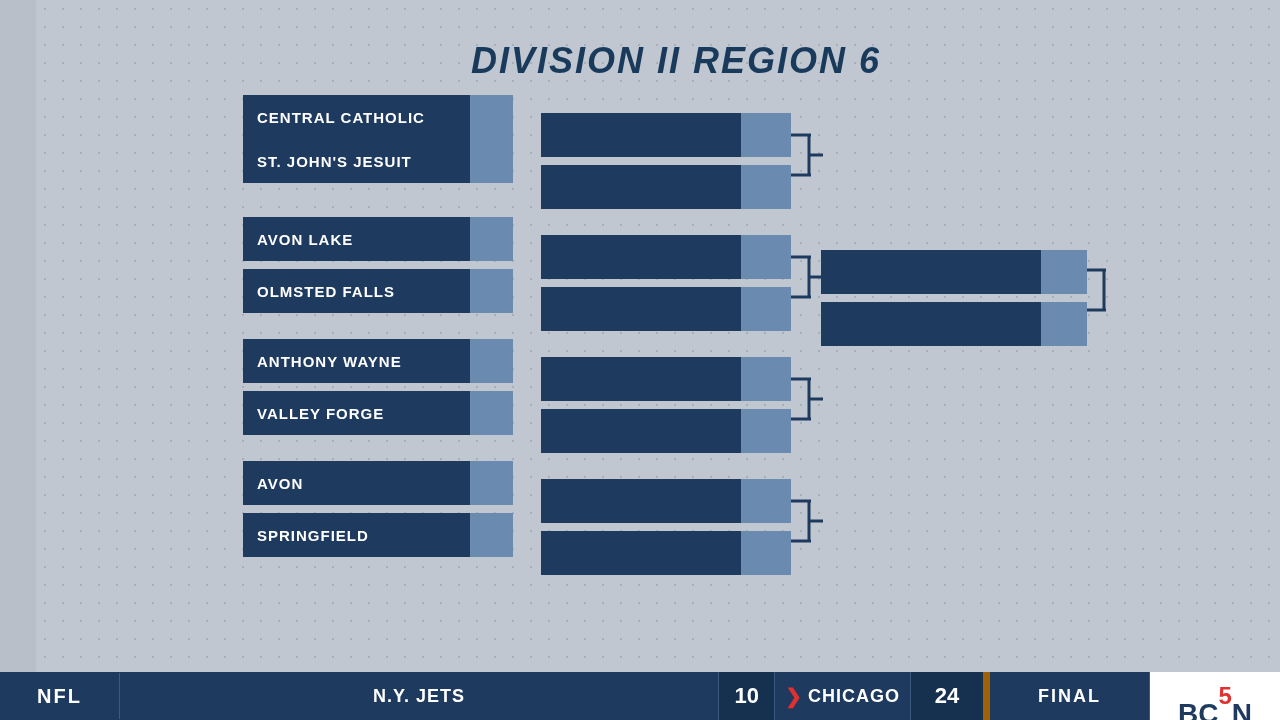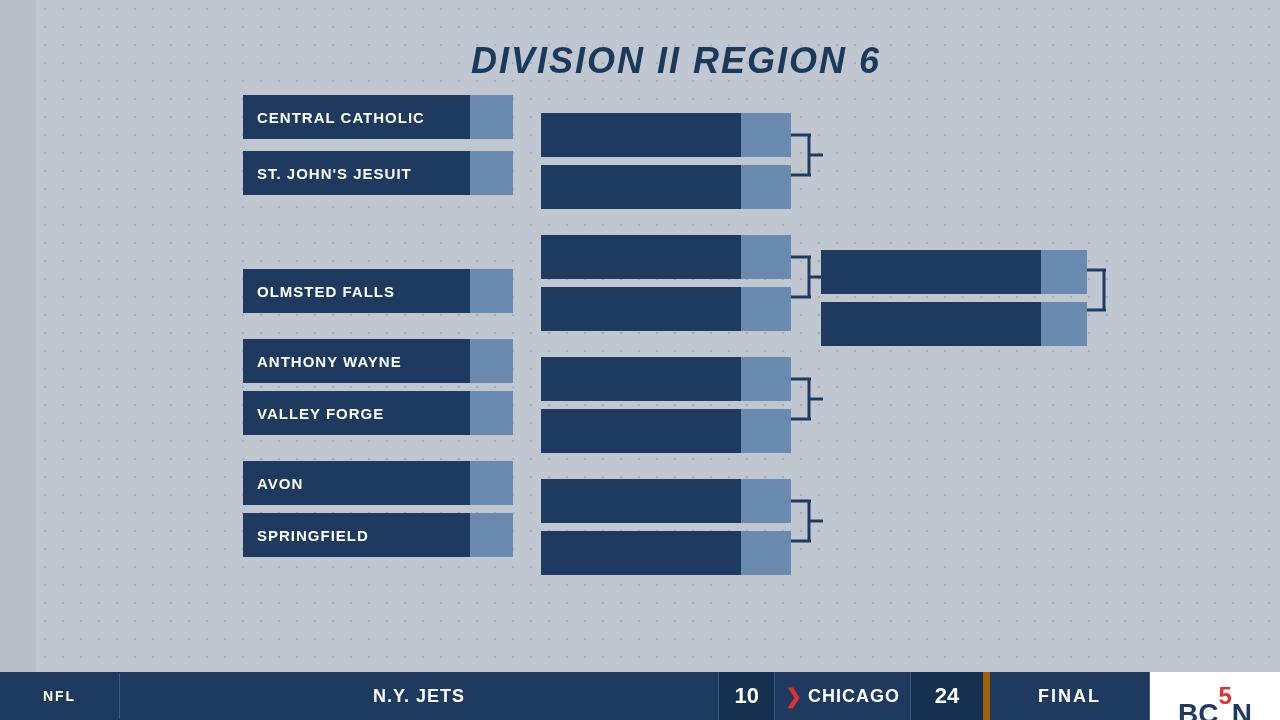--- a/index.html
+++ b/index.html
@@ -99,21 +99,21 @@
       align-items: center;
     }
 
     .ticker-nfl {
       width: 120px;
       height: 46px;
       background-color: #1e3a5f;
       display: flex;
       align-items: center;
       justify-content: center;
-      font-size: 14px;
+      font-size: 20px;
       font-weight: 900;
       color: white;
       letter-spacing: 2px;
       border-right: 1px solid #3a5a80;
     }
 
     .ticker-team {
       flex: 1;
       display: flex;
       align-items: center;
@@ -230,27 +230,33 @@
 
     <div style="position:relative; width:880px; height:560px;">
 
       <div style="position:absolute; top:0; left:0;">
         <div class="team-row">
           <div class="team-name-box">CENTRAL CATHOLIC</div>
           <div class="seed-box"></div>
         </div>
       </div>
 
-      <div style="position:absolute; top:56px; left:0;text-align:center;">
+      <div style="position:absolute; top:44px; left:0;text-align:center;">
         <div class="team-row">
           <div class="team-name-box">ST. JOHN'S JESUIT</div>
           <div class="seed-box"></div>
         </div>
       </div>
 
+      <div style="position:absolute; top:122px; left:0;">
+        <div class="team-row">
+          <div class="team-name-box">AVON LAKE</div>
+          <div class="seed-box"></div>
+        </div>
+      </div>
 
       <div style="position:absolute; top:174px; left:0;">
         <div class="team-row">
           <div class="team-name-box">OLMSTED FALLS</div>
           <div class="seed-box"></div>
         </div>
       </div>
 
       <div style="position:absolute; top:244px; left:0;">
         <div class="team-row">

